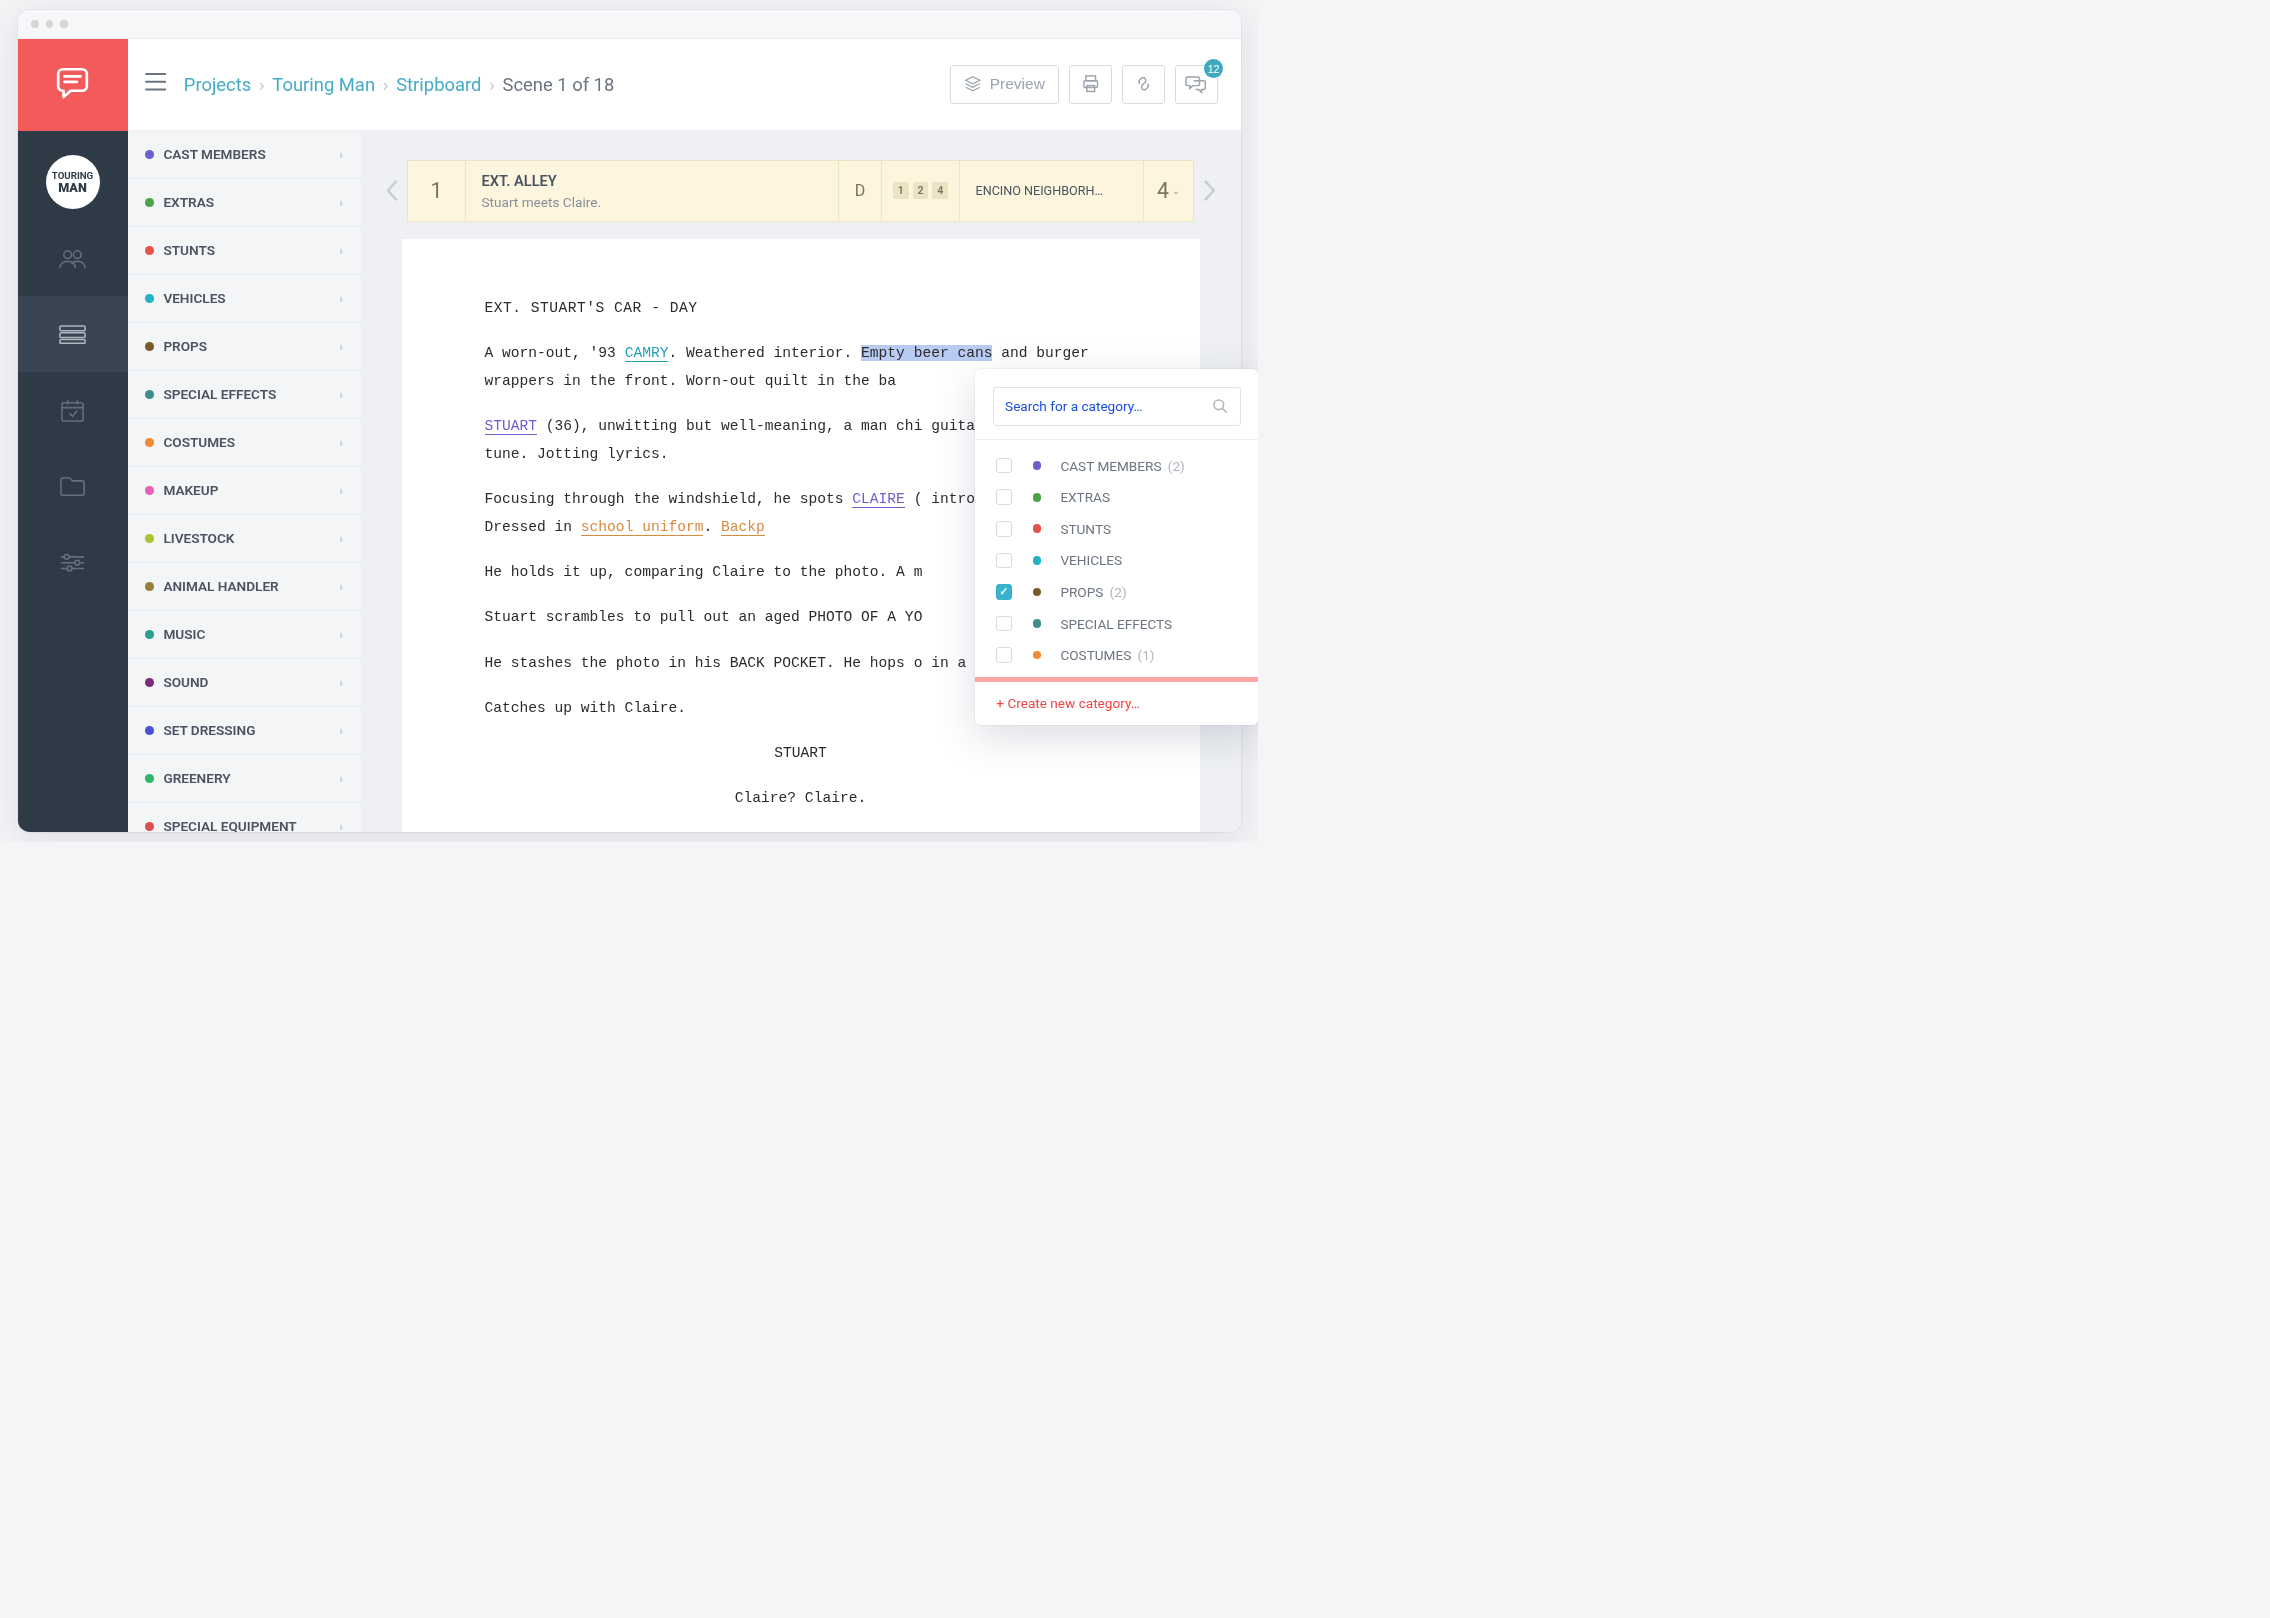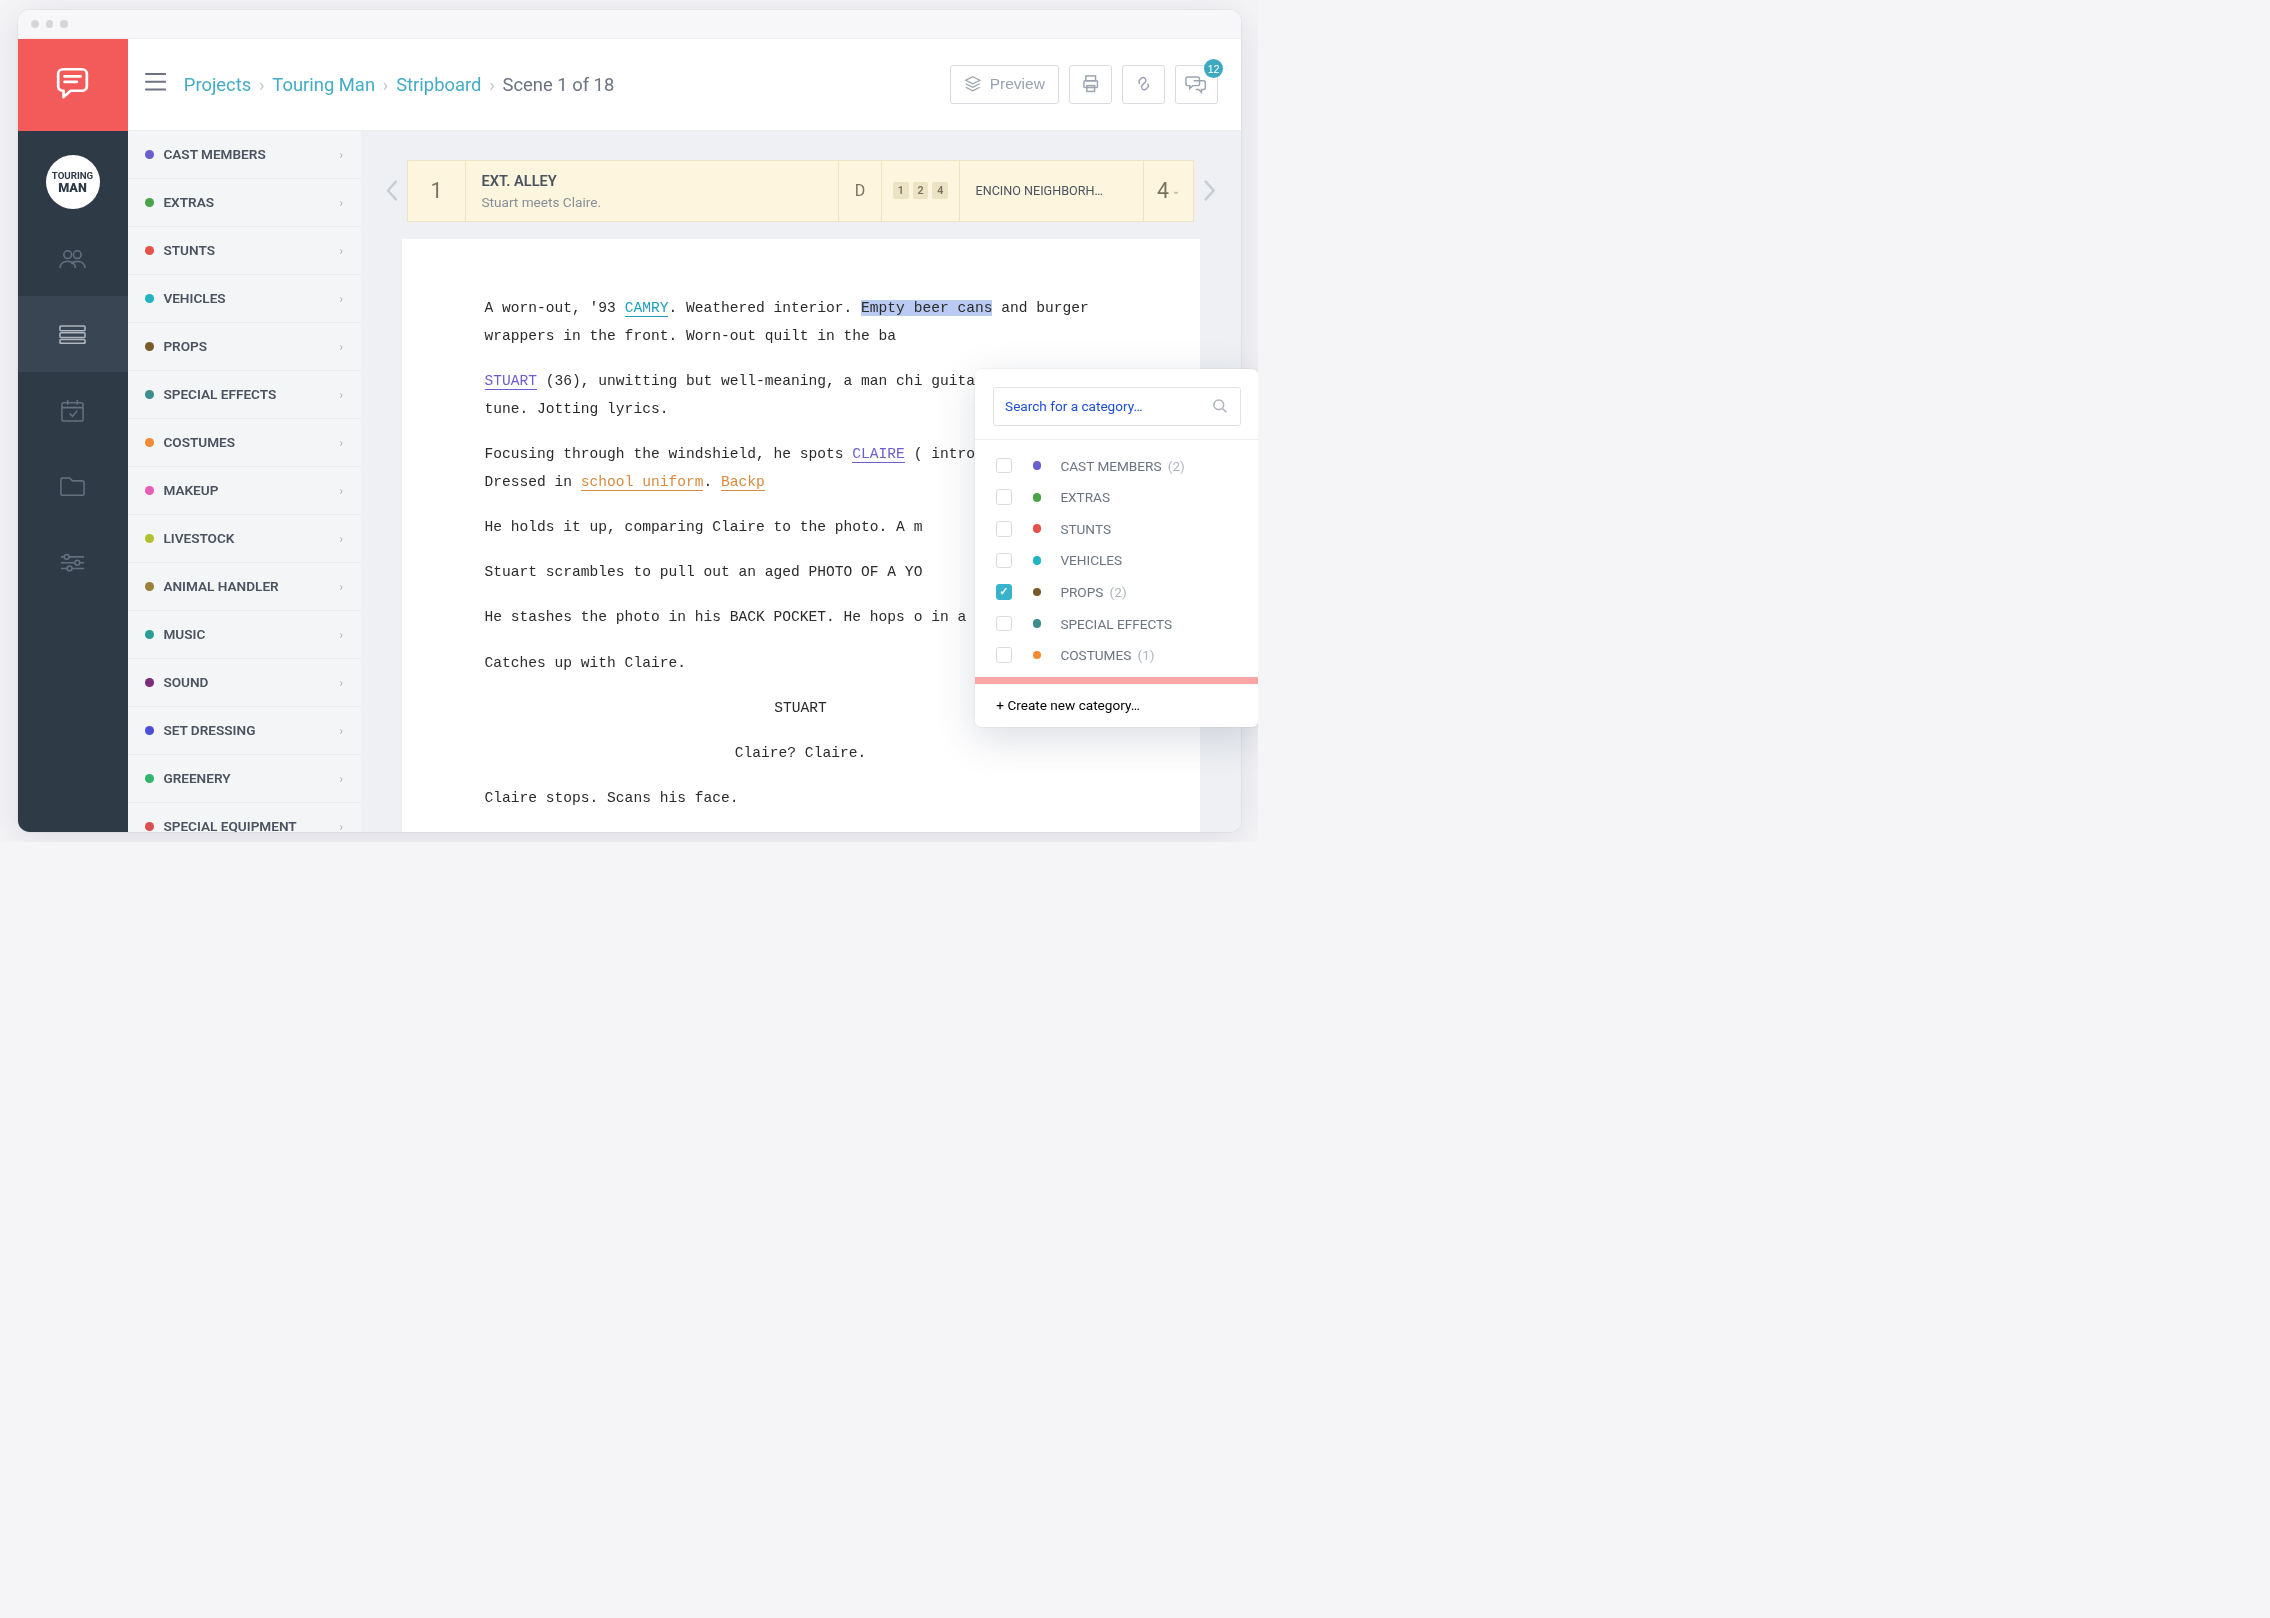--- a/index.html
+++ b/index.html
@@ -245,23 +245,23 @@
   display: flex; align-items: center;
   padding: 7.8px 21.3px; gap: 19px;
   font-size: 13.6px; color: #6b7480;
 }
 .checkbox { width: 15.5px; height: 15.5px; border: 1.5px solid #d7dbe0; border-radius: 2.9px; flex: 0 0 auto; display: flex; align-items: center; justify-content: center; }
 .checkbox.checked { background: #39b3cc; border-color: #39b3cc; }
 .checkbox.checked::after { content: "✓"; color: #fff; font-size: 10.7px; font-weight: 700; }
 .panel-item .cat-dot { margin-left: 1.9px; }
 .cnt { color: #b0b6be; margin-left: 2.9px; }
 .panel-footer {
-  border-top: 7px solid #fca5a5;
+  border-top: 5px solid #fca5a5;
   padding: 13.6px 21.3px;
-  color: #000000;
+  color: #ef4444;
   font-size: 13.6px;
 }
 </style>
 </head>
 <body>
 
 <div class="window-frame">
   <div class="titlebar">
     <span class="dot"></span>
     <span class="dot"></span>
@@ -501,20 +501,21 @@
           </div>
           <div class="nav-chev">
             <svg width="13.6" height="23" viewBox="0 0 14 24">
                 <path d="M2 2l9 10-9 10" fill="none" stroke="#c8cdd3" stroke-width="2.5"></path>
               </svg>
           </div>
         </div>
 
         <div class="page-wrap">
           <div class="page">
+            <p class="slug">EXT. STUART'S CAR - DAY</p>
             <p>
               <span>A worn-out, '93 </span><span class="tag-vehicle">CAMRY</span><span>. Weathered interior. </span><span class="tag-prop-hi">Empty beer cans</span><span> and burger wrappers in the front. Worn-out quilt in the ba</span>
             </p>
             <p>
               <span class="tag-cast">STUART</span><span> (36), unwitting but well-meaning, a man chi           guitar, humming a tune. Jotting lyrics.</span>
             </p>
             <p>
               <span>Focusing through the windshield, he spots </span><span class="tag-cast">CLAIRE</span><span> (       introvert, tough. Dressed in </span><span class="tag-costume">school uniform</span><span>. </span><span class="tag-costume">Backp</span>
             </p>
             <p>He holds it up, comparing Claire to the photo. A m</p>

